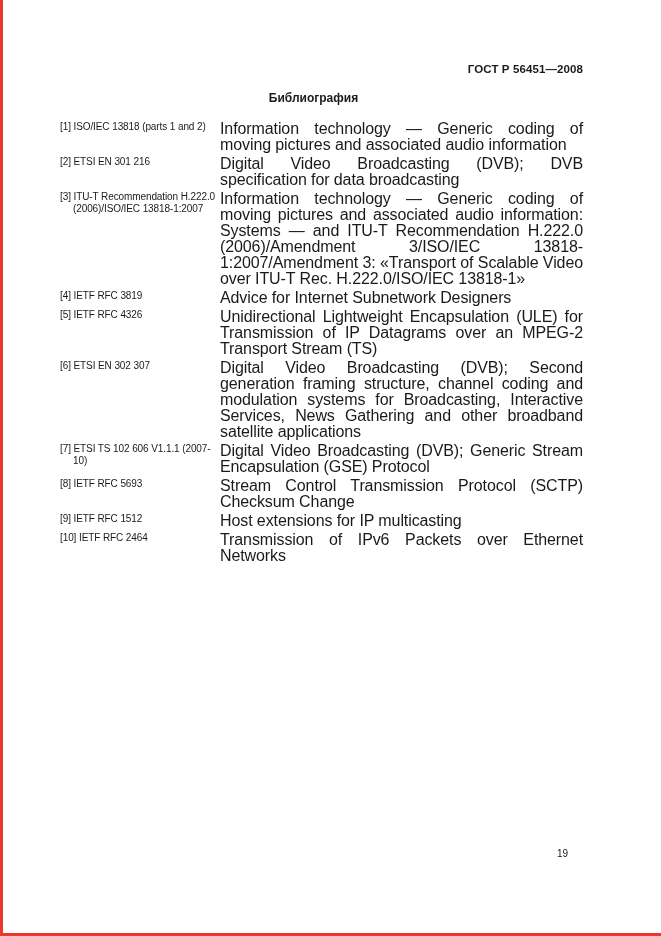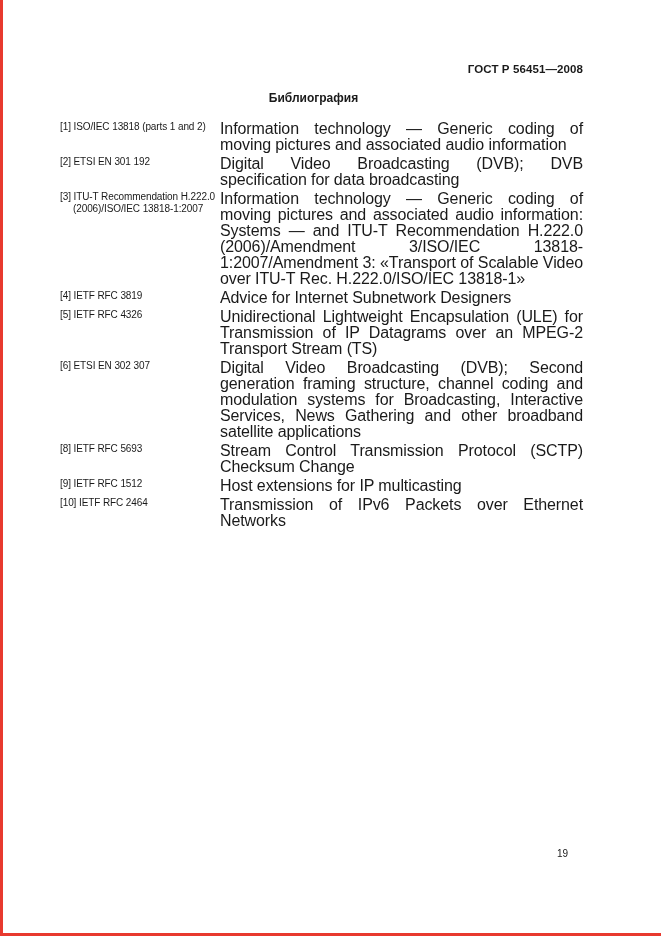--- a/index.html
+++ b/index.html
@@ -86,21 +86,21 @@
 <div class="title">Библиография</div>
 
 <div class="bib">
 
   <div class="row">
     <div class="ref"><span>[1]</span> <span>ISO/IEC 13818 (parts 1 and 2)</span></div>
     <div class="desc">Information technology — Generic coding of moving pictures and associated audio information</div>
   </div>
 
   <div class="row">
-    <div class="ref"><span>[2]</span> <span>ETSI EN 301 192</span></div>
+    <div class="ref"><span>[2]</span> <span>ETSI EN 301 216</span></div>
     <div class="desc">Digital Video Broadcasting (DVB); DVB specification for data broadcasting</div>
   </div>
 
   <div class="row">
     <div class="ref"><span>[3]</span> <span>ITU-T Recommendation H.222.0 (2006)/ISO/IEC 13818-1:2007</span></div>
     <div class="desc">Information technology — Generic coding of moving pictures and associated audio information: Systems — and ITU-T Recommendation H.222.0 (2006)/Amendment 3/ISO/IEC 13818-1:2007/Amendment 3: «Transport of Scalable Video over ITU-T Rec. H.222.0/ISO/IEC 13818-1»</div>
   </div>
 
   <div class="row">
     <div class="ref"><span>[4]</span> <span>IETF RFC 3819</span></div>
@@ -110,20 +110,24 @@
   <div class="row">
     <div class="ref"><span>[5]</span> <span>IETF RFC 4326</span></div>
     <div class="desc">Unidirectional Lightweight Encapsulation (ULE) for Transmission of IP Datagrams over an MPEG-2 Transport Stream (TS)</div>
   </div>
 
   <div class="row">
     <div class="ref"><span>[6]</span> <span>ETSI EN 302 307</span></div>
     <div class="desc">Digital Video Broadcasting (DVB); Second generation framing structure, channel coding and modulation systems for Broadcasting, Interactive Services, News Gathering and other broadband satellite applications</div>
   </div>
 
+  <div class="row">
+    <div class="ref"><span>[7]</span> <span>ETSI TS 102 606 V1.1.1 (2007-10)</span></div>
+    <div class="desc">Digital Video Broadcasting (DVB); Generic Stream Encapsulation (GSE) Protocol</div>
+  </div>
 
   <div class="row">
     <div class="ref"><span>[8]</span> <span>IETF RFC 5693</span></div>
     <div class="desc">Stream Control Transmission Protocol (SCTP) Checksum Change</div>
   </div>
 
   <div class="row">
     <div class="ref"><span>[9]</span> <span>IETF RFC 1512</span></div>
     <div class="desc">Host extensions for IP multicasting</div>
   </div>

